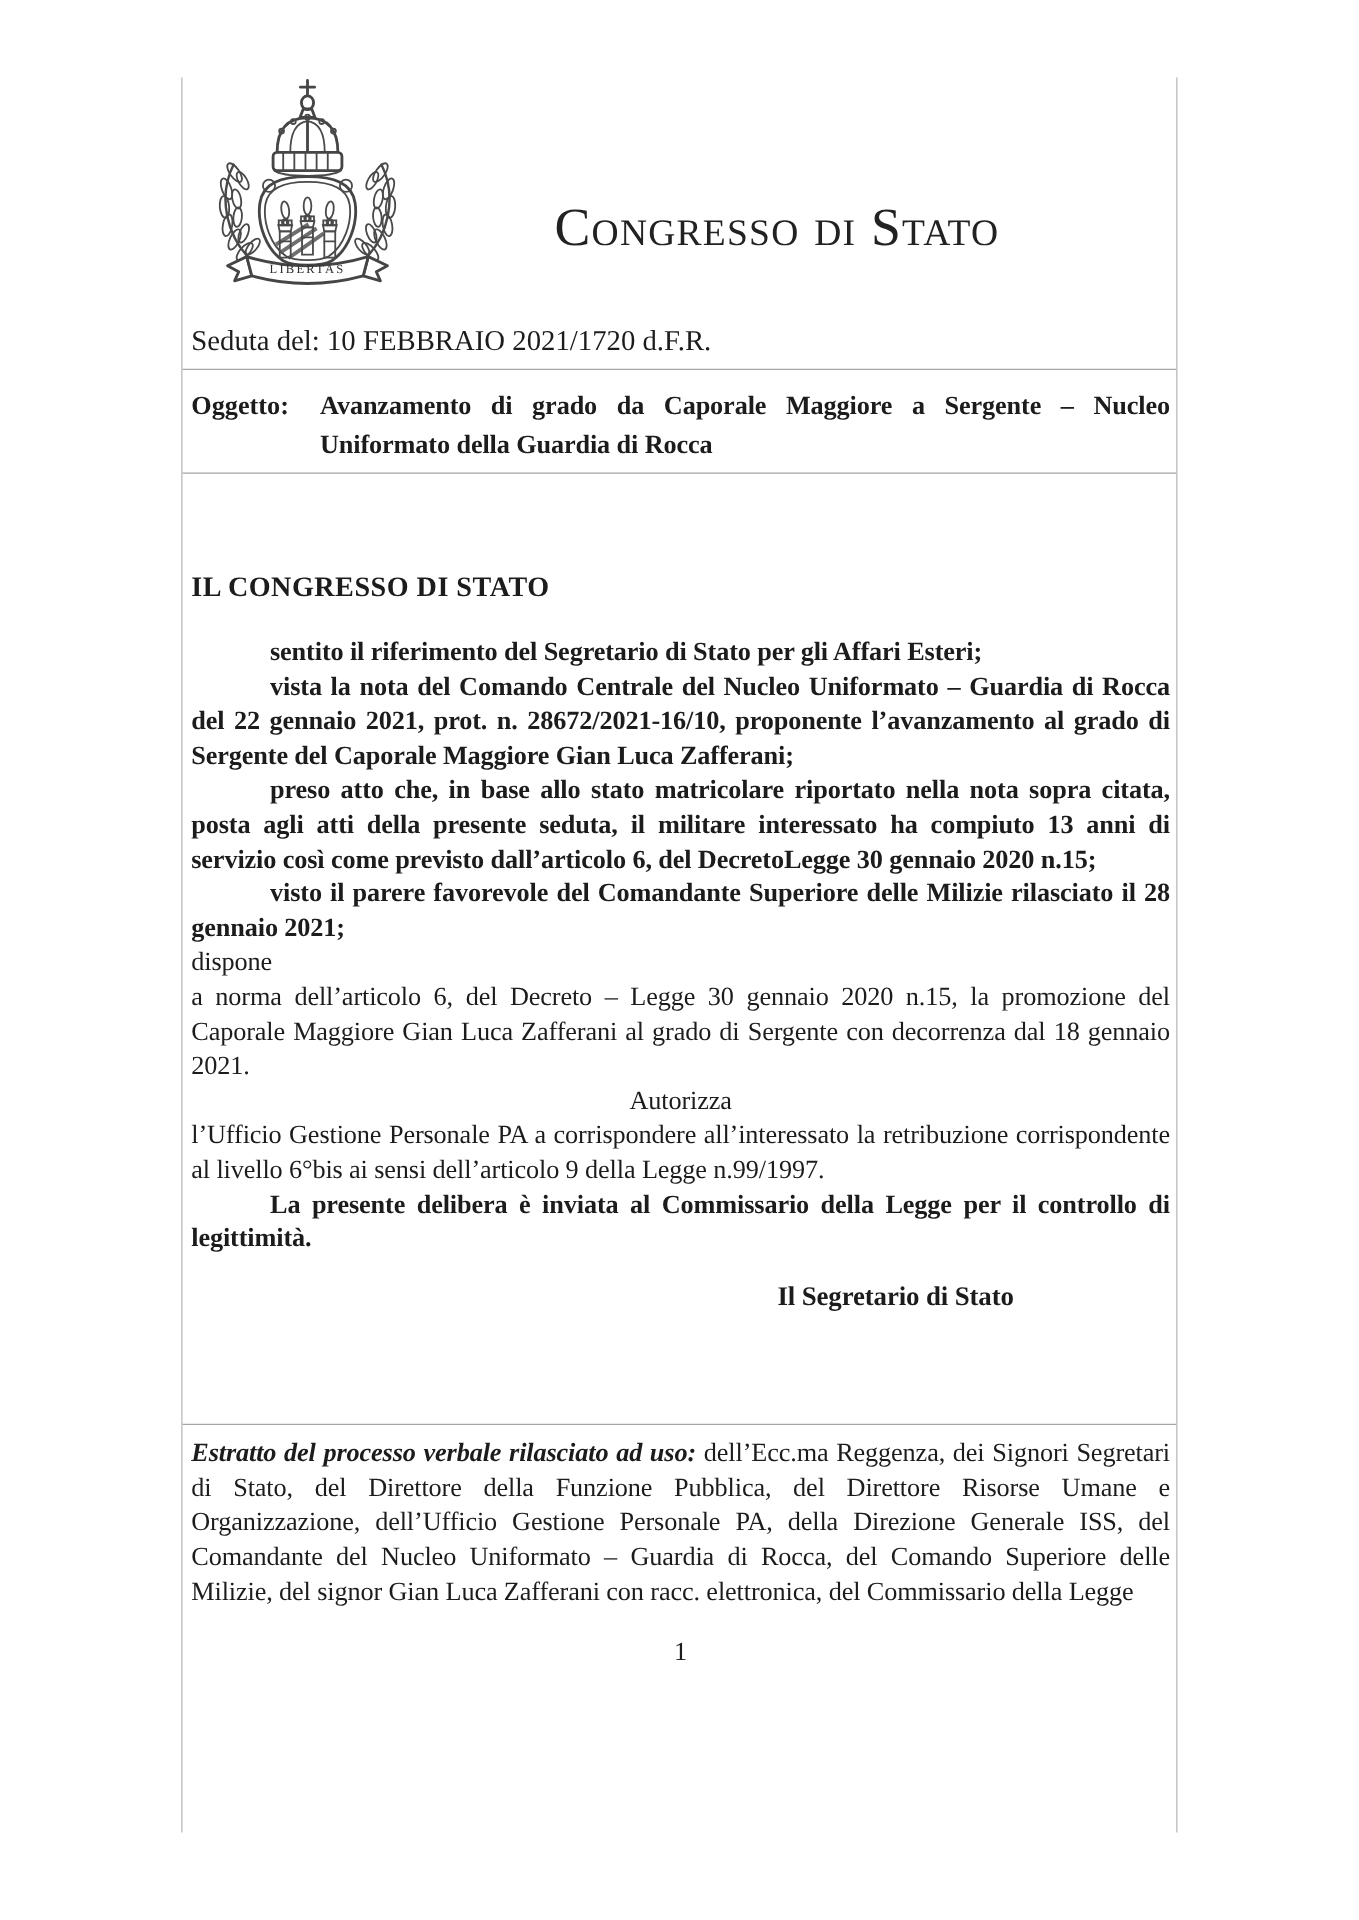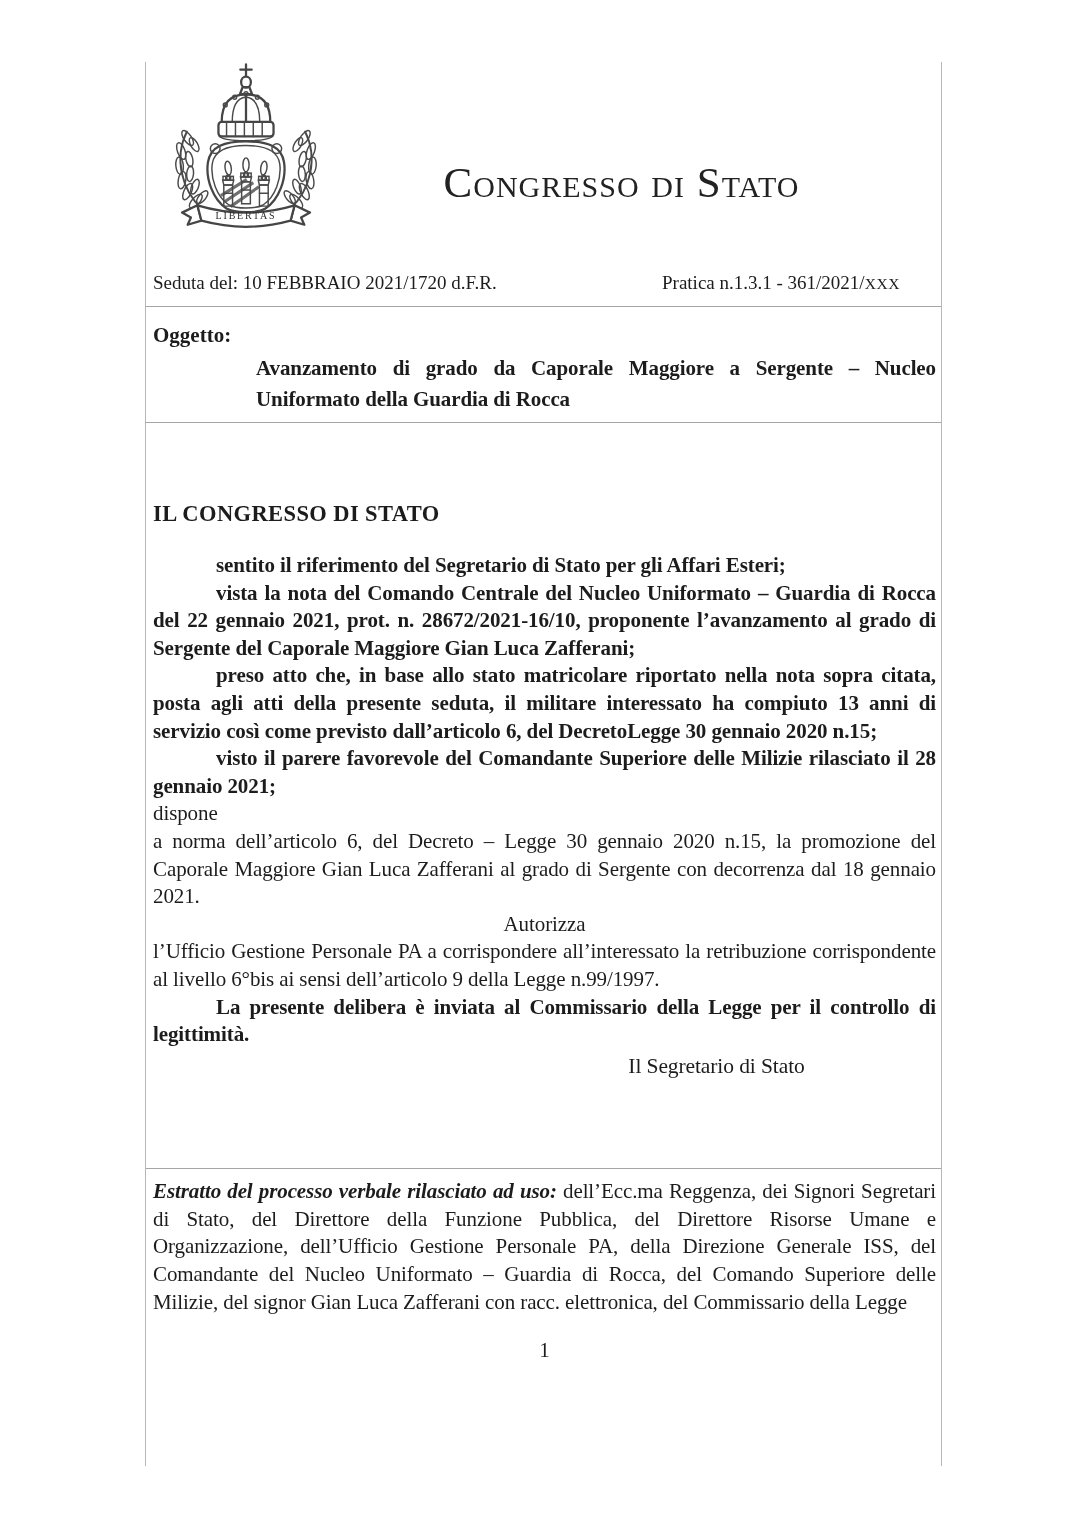--- a/index.html
+++ b/index.html
@@ -19,40 +19,40 @@
   .header-row { display:flex; height:186px; }
   .emblem-box { width:170px; margin-left:12px; margin-top:-2px; flex:none; }
   .emblem-box svg { display:block; }
   .title-wrap { flex:1; display:flex; align-items:center; justify-content:center; padding:34px 28px 0 0; }
   .doc-title {
     font-variant:small-caps; font-size:43px; letter-spacing:1px; color:#222;
     white-space:nowrap;
     margin-top:20px;
   }
   
-  .meta-row { display:flex; margin-top:18px; font-size:19px; line-height:34px;gap:36px; }
+  .meta-row { display:flex; margin-top:8px; font-size:23px; line-height:34px; }
   .meta-left { width:473px; flex:none; }
   .meta-right { flex:1; }
   .pratica-suffix { font-size:0.82em; letter-spacing:0.5px; }
   .rule { border-top:1px solid #a6a6a6; margin:0 -5px 0 -7px; }
   .rule-1 { margin-top:5px; }
   .rule-2 { margin-top:7px; }
   .rule-3 { margin-top:88px; }
   
   .oggetto-row { display:flex; margin-top:13px; font-weight:bold; font-size:21px; line-height:31px; }
   .oggetto-label { width:103px; flex:none; }
-  .oggetto-text { flex:1; text-align:justify; letter-spacing:-0.1px;margin-top:33px; }
+  .oggetto-text { flex:1; text-align:justify; letter-spacing:-0.1px; }
   
   .doc-heading { margin-top:78px; text-align:left; font-weight:bold; font-size:22.5px; letter-spacing:0.4px; }
   .doc-body { margin-top:25px; font-size:21px; line-height:27.6px; text-align:justify; letter-spacing:-0.1px; }
   .doc-body p { margin:0; }
   p.indent { text-indent:63px;font-weight:bold; }
   .dispone-word { text-indent:0; margin:22px 0 27px; }
   .autorizza-word { text-align:center; text-indent:0; margin:25px 0 24px; }
-  .signature { font-weight:normal; text-align:center; padding-left:344px; font-size:21.5px; margin-top:4px; }
+  .signature { font-weight:bold; text-align:center; padding-left:344px; font-size:21.5px; margin-top:19px; }
   
   .estratto { margin-top:9px; font-size:21px; line-height:27.6px; text-align:justify; letter-spacing:-0.1px; }
   .estratto-label { font-weight:bold; font-style:italic; }
   .page-number { text-align:center; margin-top:22px; font-size:21px; }
   .emblem-stroke { stroke:#454545; fill:none; stroke-width:1.4; stroke-linecap:round; stroke-linejoin:round; }
   .emblem-thin  { stroke:#4a4a4a; fill:none; stroke-width:0.9; stroke-linecap:round; }
   .emblem-fillw { fill:#ffffff; }
   .motto-text { font-family:"Liberation Serif",serif; font-size:6.2px; letter-spacing:1.1px; fill:#2e2e2e; stroke:none; }
 </style>
 </head>
@@ -178,21 +178,20 @@
       </svg>
     </div>
     <div class="title-wrap">
       <div class="doc-title">Congresso di Stato</div>
     </div>
   </div>
 
   <div class="meta-row">
     <div class="meta-left">Seduta del: 10 FEBBRAIO 2021/1720 d.F.R.</div>
     <div class="meta-right">
-      <div><span>Pratica n.1.3.1 - 361/2021/</span><span class="pratica-suffix">XXX</span></div>
     </div>
   </div>
 
   <div class="rule rule-1"></div>
 
   <div class="oggetto-row">
     <div class="oggetto-label">Oggetto:</div>
     <div class="oggetto-text">Avanzamento di grado da Caporale Maggiore a Sergente – Nucleo Uniformato della Guardia di Rocca</div>
   </div>
 

